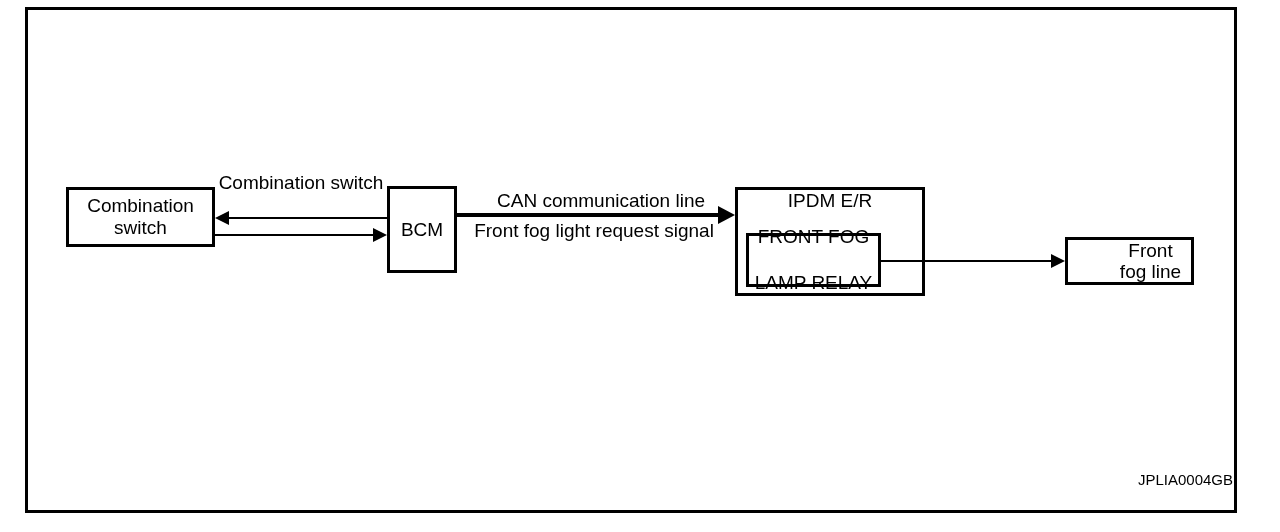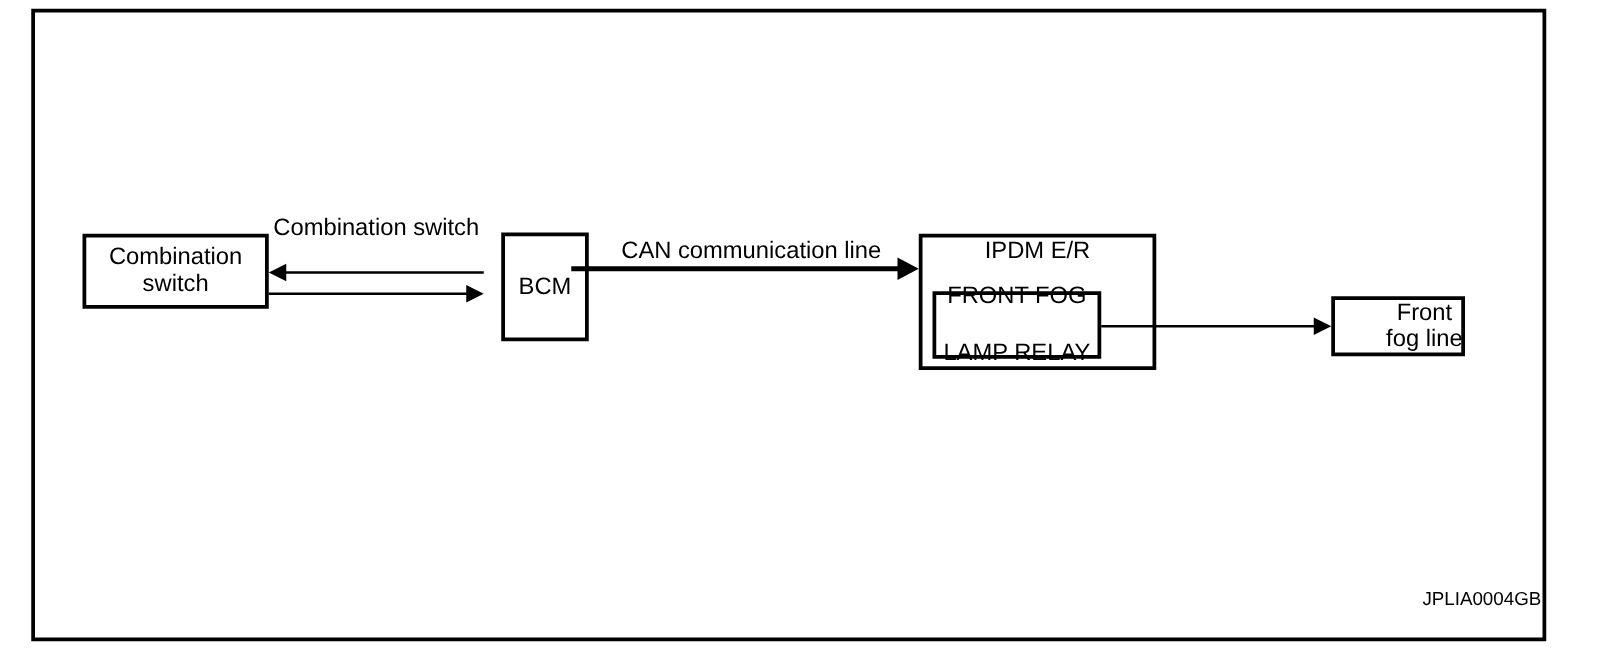--- a/index.html
+++ b/index.html
@@ -34,26 +34,26 @@
     display: flex;
     flex-direction: column;
     align-items: center;
     justify-content: center;
     text-align: center;
     font-size: 19px;
     line-height: 22px;
     white-space: nowrap;
   }
   .box-combo { left: 66px;  top: 187px; width: 149px; height: 60px; }
-  .box-bcm   { left: 387px; top: 186px; width: 70px;  height: 87px; margin-left: 14px; }
+  .box-bcm   { left: 387px; top: 186px; width: 70px;  height: 87px; }
   .box-ipdm  { left: 735px; top: 187px; width: 190px; height: 109px;
                justify-content: flex-start; }
   .box-relay { left: 8px;   top: 43px;  width: 135px; height: 54px;
                line-height: 22px; gap: 24px; }
-  .box-lamp  { left: 1065px; top: 237px; width: 107px; height: 48px;
+  .box-lamp  { left: 1065px; top: 237px; width: 129px; height: 48px;
                line-height: 21px; padding-left: 42px; }
   .lbl {
     position: absolute;
     text-align: center;
     font-size: 19px;
     line-height: 23px;
     white-space: nowrap;
   }
   .lbl-reading { left: 203px; top: 171px; width: 196px; }
   .lbl-can     { left: 481px; top: 189px; width: 240px; }
@@ -112,20 +112,21 @@
   <div class="tri tri-left" style="left:215px; top:211px;"></div>
 
   <div class="hline" style="left:215px; top:234px; width:160px;"></div>
   <div class="tri tri-right" style="left:373px; top:228px;"></div>
 
   <div class="box box-bcm">
     <div>BCM</div>
   </div>
 
   <div class="lbl lbl-can">CAN communication line</div>
+  <div class="lbl lbl-request">Front fog light request signal</div>
 
   <div class="hline hline-thick" style="left:457px; top:213px; width:263px;"></div>
   <div class="tri tri-right-big" style="left:718px; top:206px;"></div>
 
   <div class="box box-ipdm">
     <div>IPDM E/R</div>
     <div class="box box-relay">
       <div>FRONT FOG</div>
       <div>LAMP RELAY</div>
     </div>

